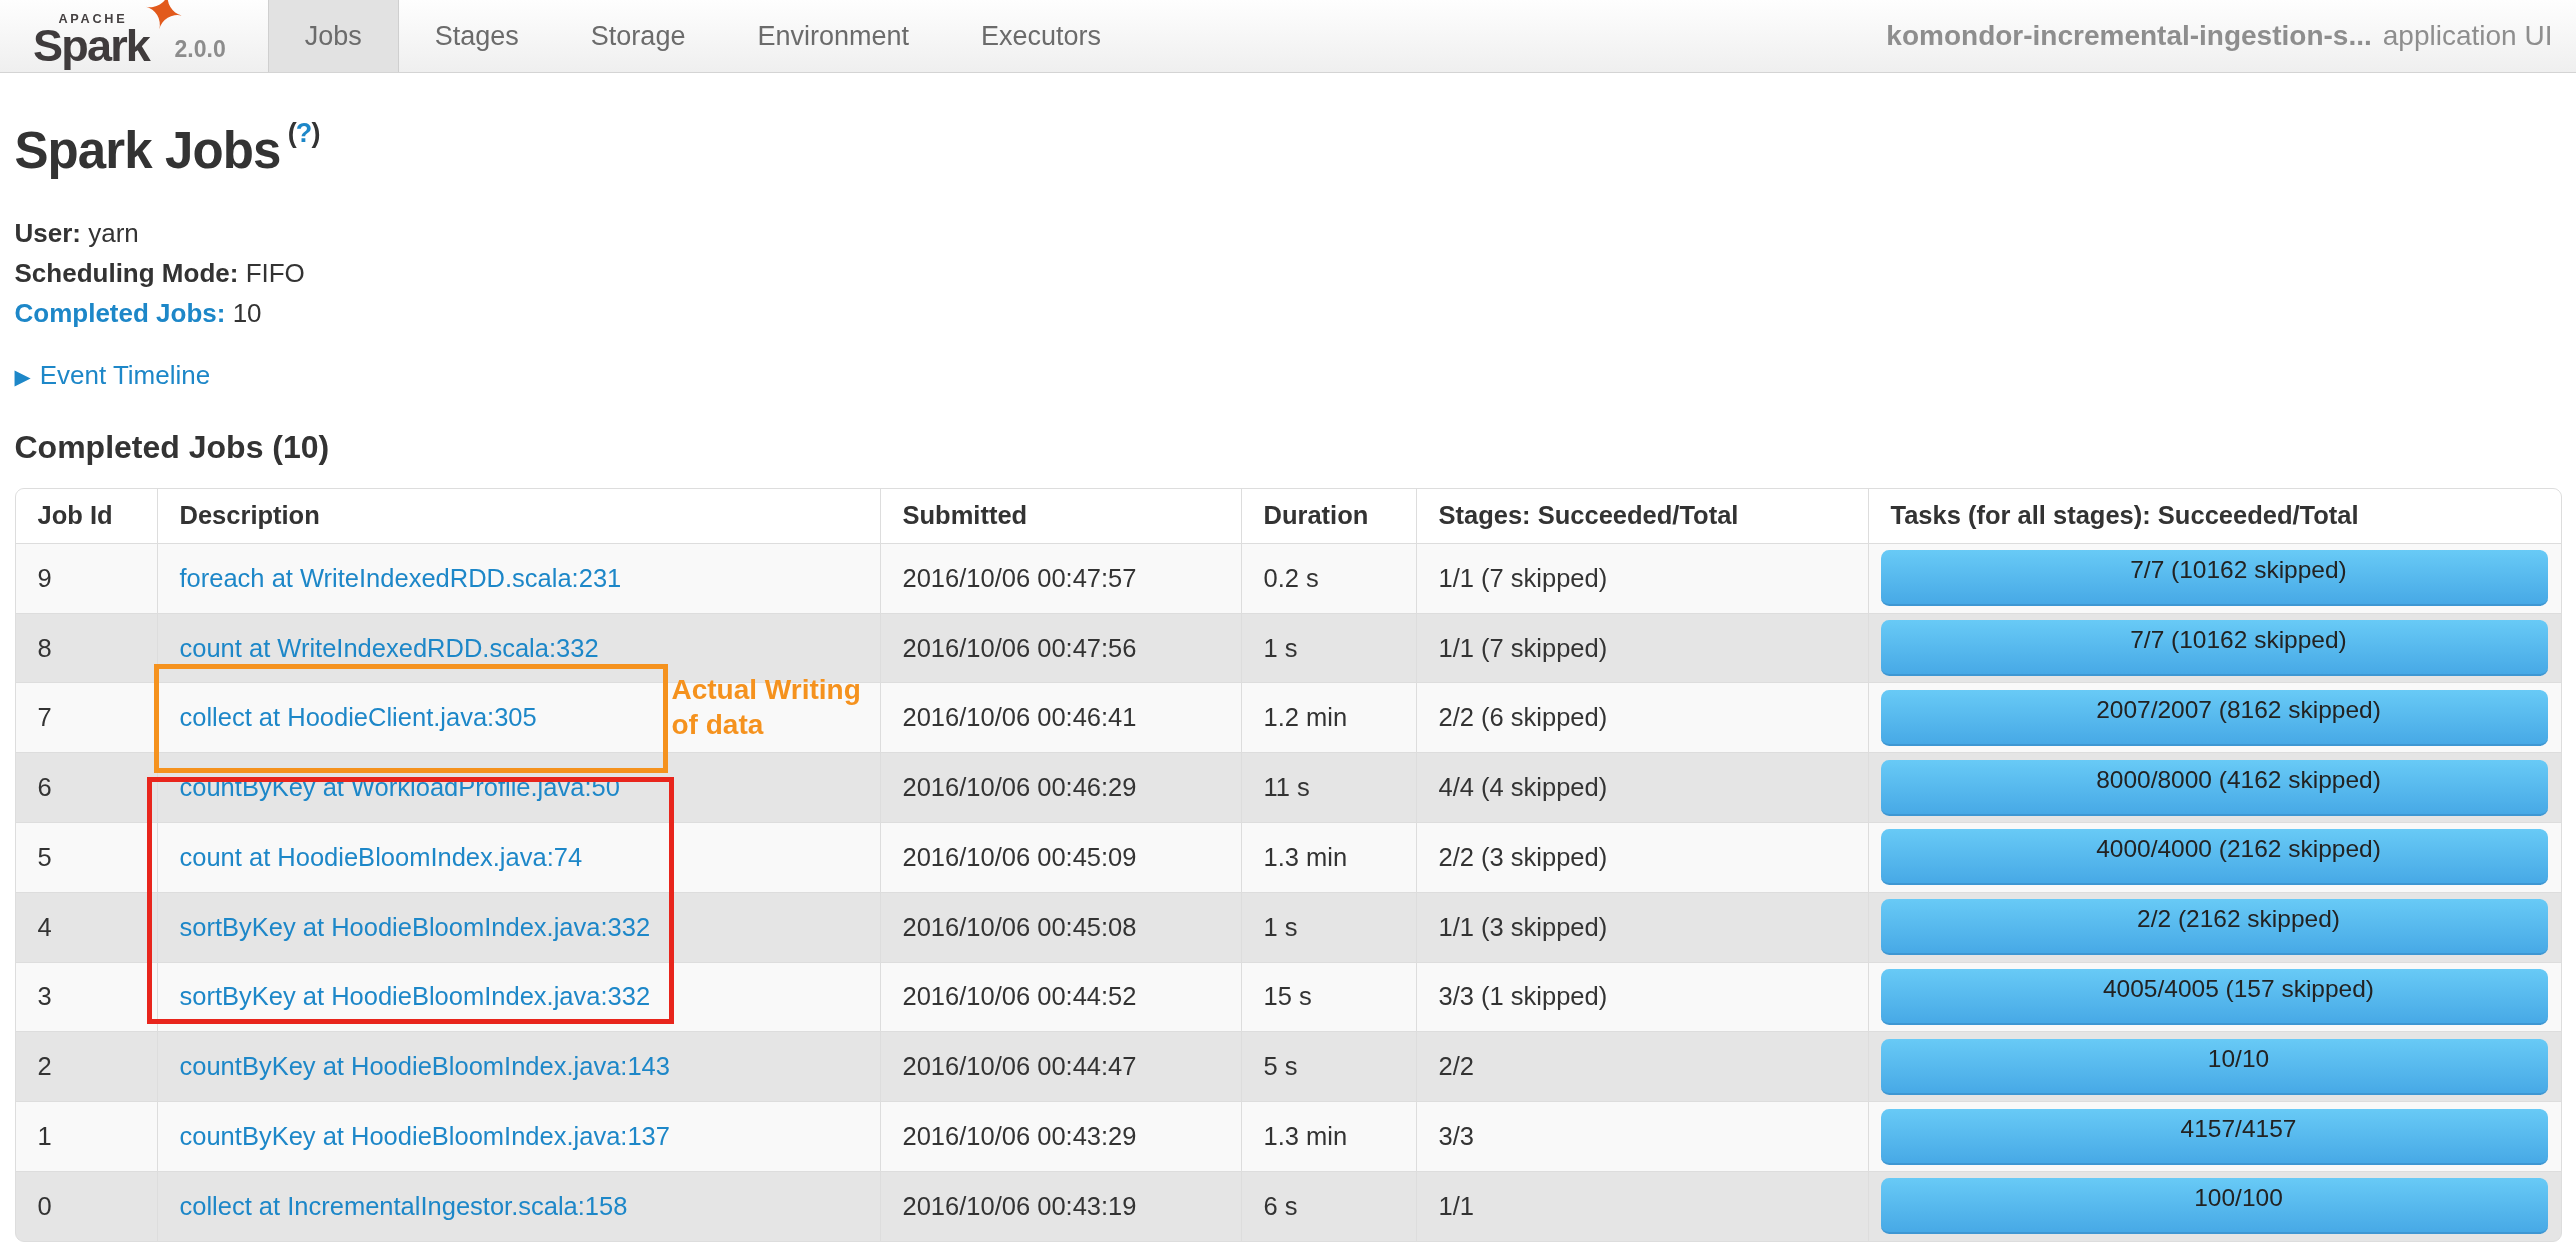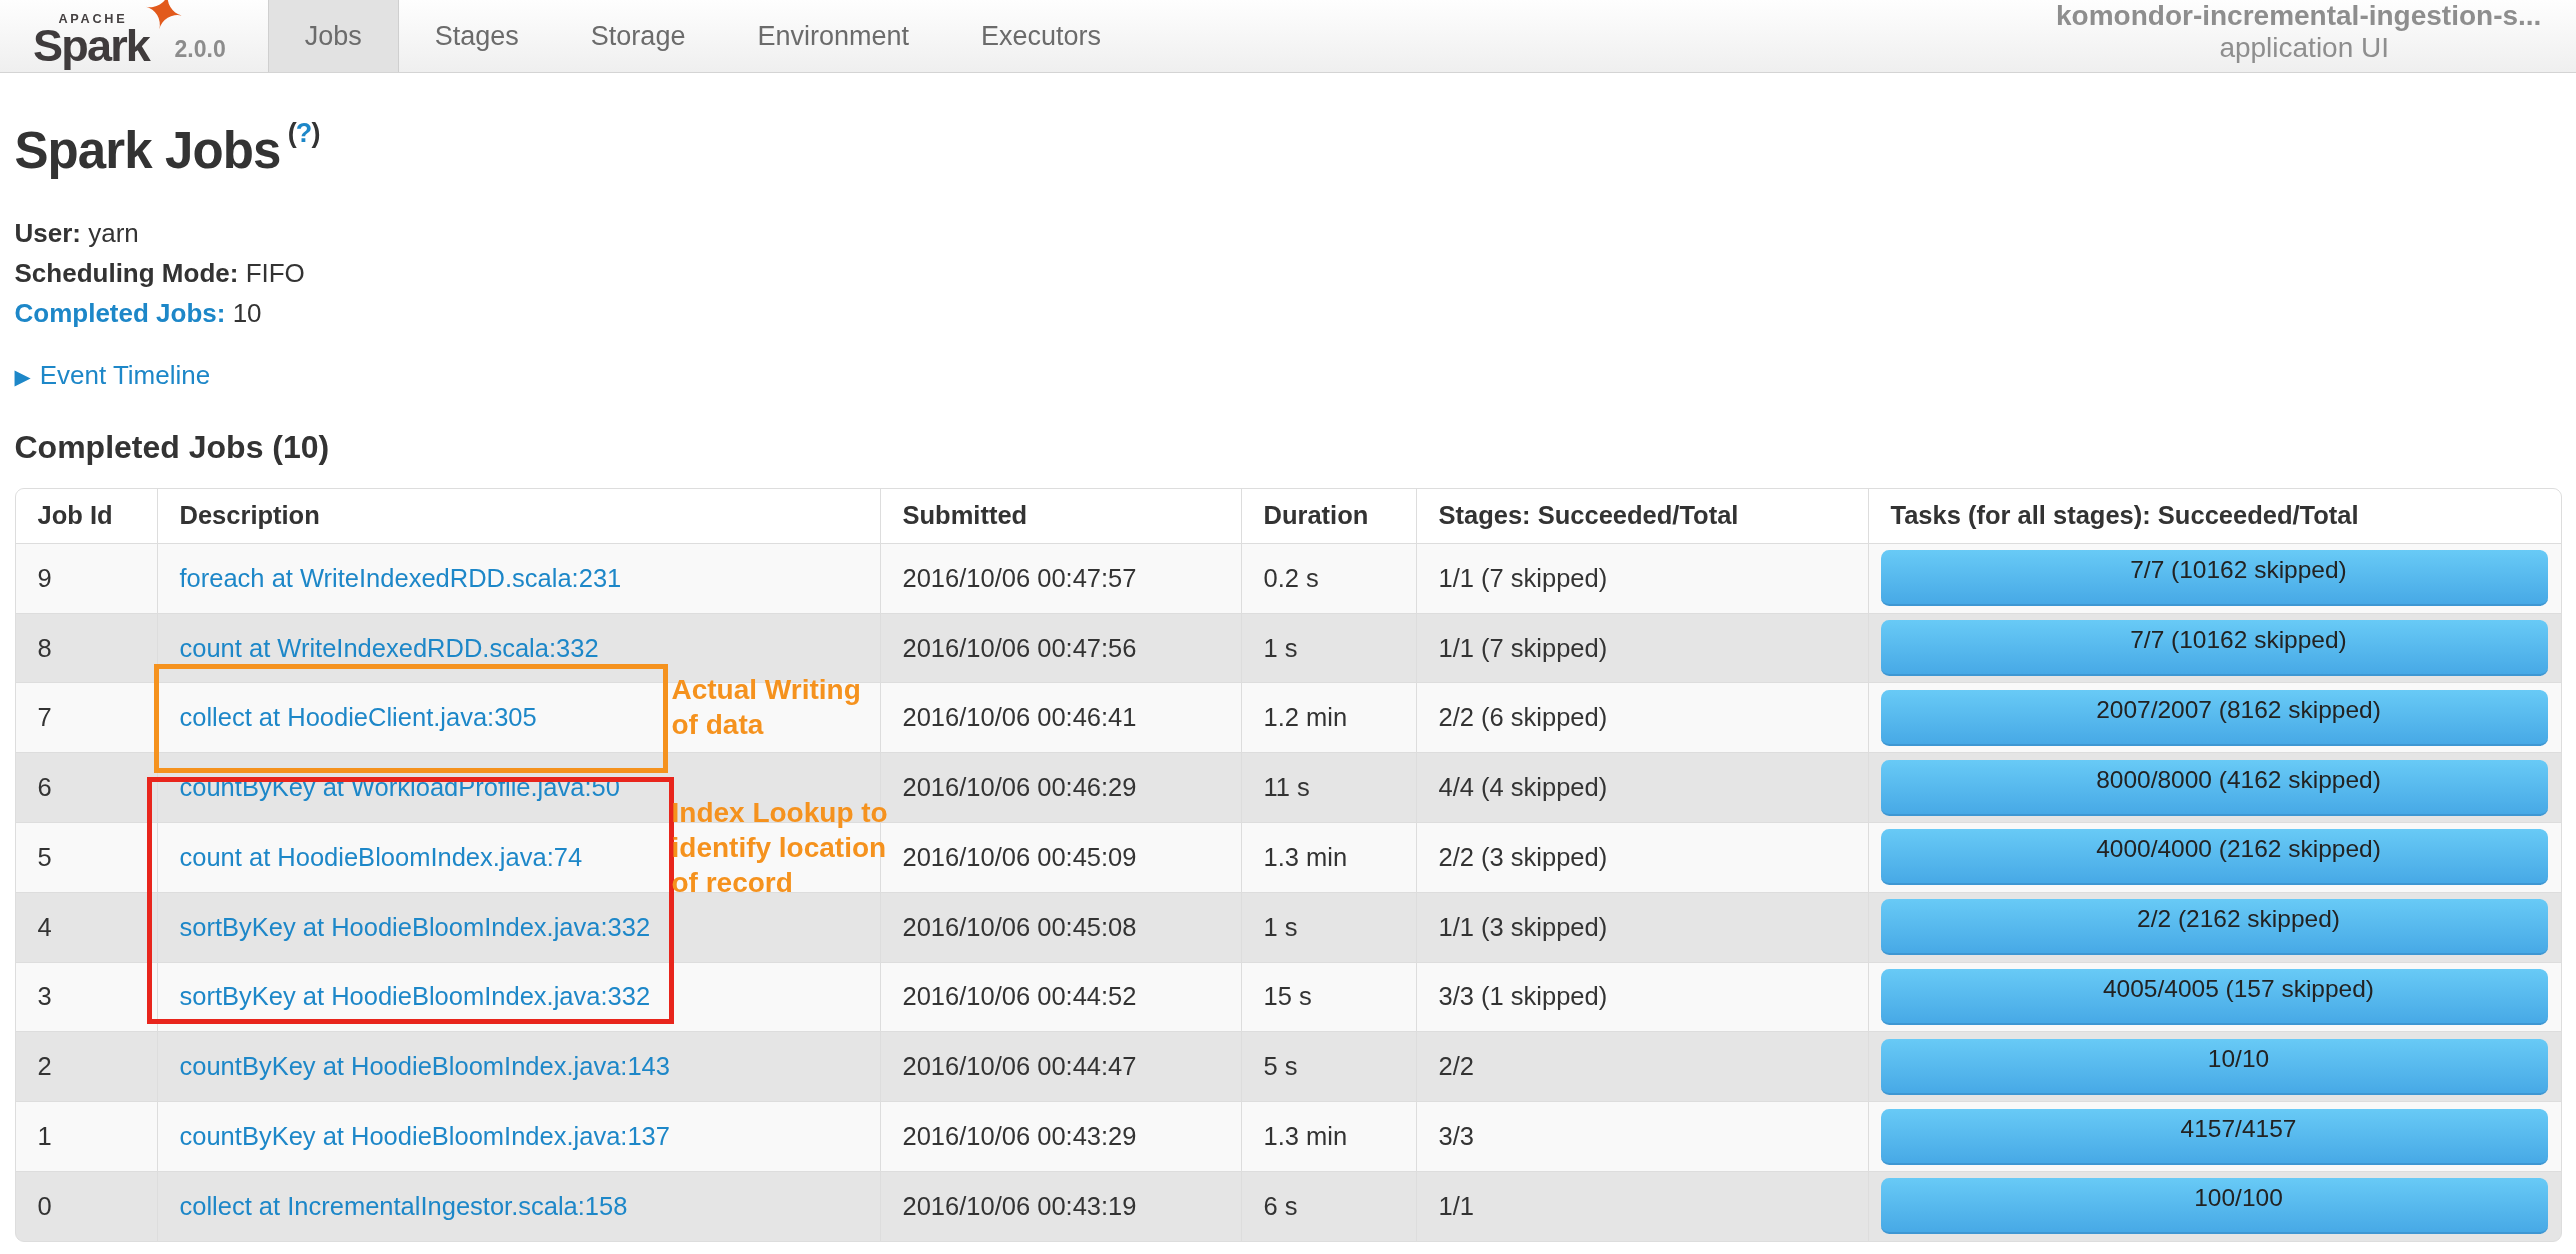--- a/index.html
+++ b/index.html
@@ -36,21 +36,21 @@
   .nav-tabs{ display:flex; align-items:stretch; }
   .tab{
     display:flex; align-items:center; padding:0 36px; font-size:27px; color:#6b6b6b;
     cursor:default; white-space:nowrap;
   }
   .tab.active{
     background:#e2e2e2; border-left:0.9px solid #cfcfcf; border-right:0.9px solid #cfcfcf;
   }
   .app-title{
     margin-left:auto; display:flex; align-items:center; padding-right:23.6px;
-    font-size:28px; color:#8e8e8e; white-space:nowrap;flex-direction:column;
+    font-size:28px; color:#8e8e8e; white-space:nowrap;
   }
   .app-title .app-name{ font-weight:bold; margin-right:11px; }
 
   
   .main{ padding:0 14.5px; }
   .page-title{ margin-top:45px; font-size:51px; font-weight:bold; color:#333; letter-spacing:-0.9px; }
   .page-title sup{ font-size:27px; font-weight:bold; vertical-align:25.5px; margin-left:7.3px; }
   .page-title sup .q{ color:var(--link); }
 
   .info{ margin-top:33px; font-size:26px; line-height:40px; color:#333; }
@@ -270,17 +270,16 @@
       <div class="bar"><span>100/100</span></div>
     </td>
   </tr>
 </tbody>
       </table>
     </div>
 
     <div class="ann-box orange"></div>
     <div class="ann-box red"></div>
     <div class="ann-label orange-label">Actual Writing of data</div>
-    <div class="ann-label red-label">Index Lookup to identify location of record</div>
   </div>
 
 </div>
 
 
 </body></html>

